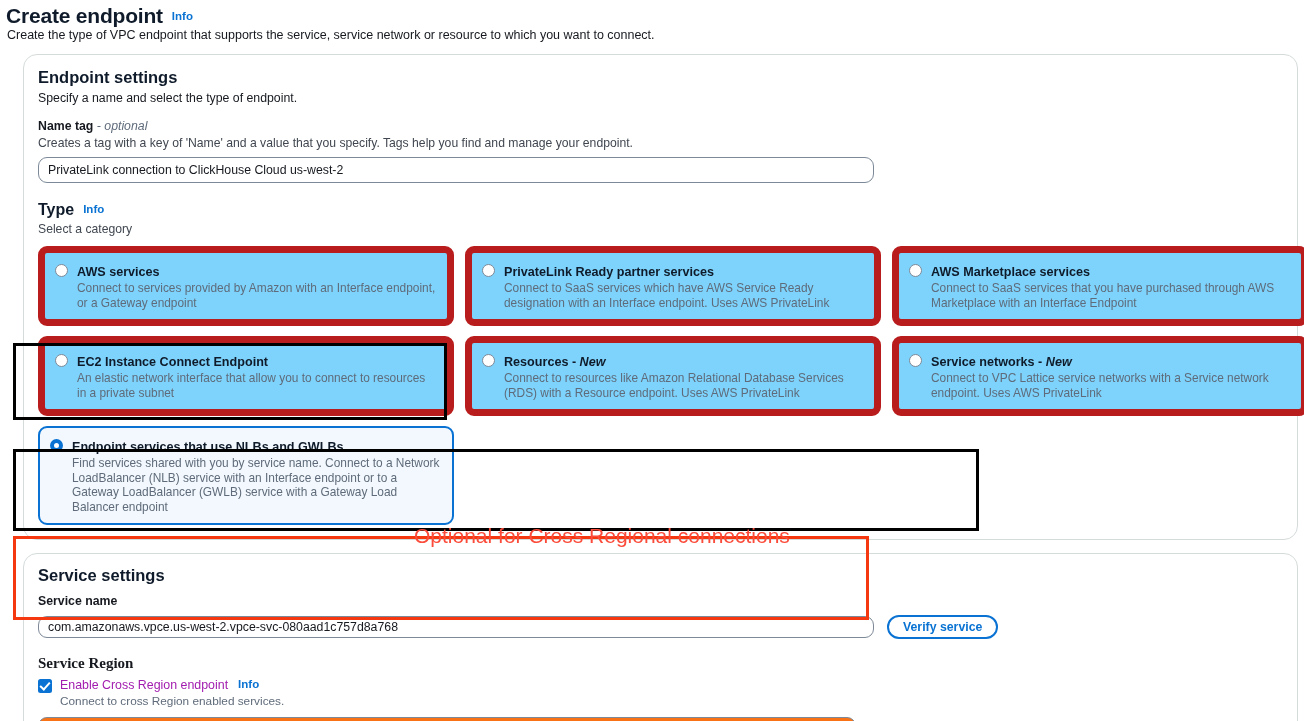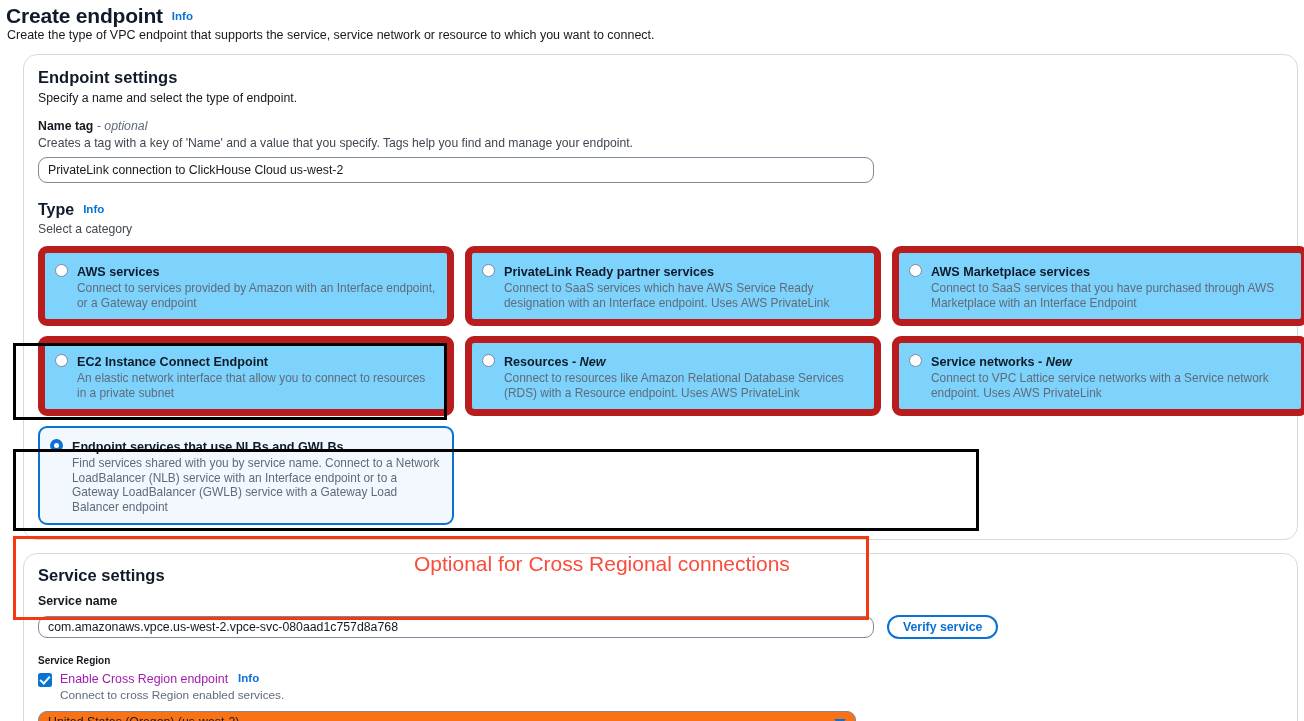--- a/index.html
+++ b/index.html
@@ -118,21 +118,21 @@
     background: #fff; font-size: 12.3px; color: #16191f;
     display: flex; align-items: center; padding: 0 9px; width: 836px;
   }
   .btn-outline {
     height: 24px; border: 2px solid #0972d3; border-radius: 13px;
     background: #fff; color: #0972d3; font-size: 12.3px; font-weight: bold;
     display: inline-flex; align-items: center; justify-content: center;
     padding: 0 14px; cursor: pointer;
   }
 
-  .region-label { font-size: 10px; font-weight: bold; color: #16191f; }
+  .region-label { font-size: 15px; font-weight: bold; color: #16191f; font-family: Liberation Serif, serif; }
   .check-row { display: flex; align-items: flex-start; gap: 8px; margin-top: 6px; }
   .checkbox {
     width: 14px; height: 14px; border-radius: 2.5px; background: #0972d3;
     flex: 0 0 auto; position: relative; margin-top: 1px;
   }
   .checkbox::after {
     content: ""; position: absolute; left: 4px; top: 1px;
     width: 4px; height: 8px; border: solid #fff;
     border-width: 0 2px 2px 0; transform: rotate(42deg);
   }
@@ -256,15 +256,15 @@
           <span>United States (Oregon) (us-west-2)</span>
           <span class="caret"></span>
         </div>
       </div>
     </div>
   </div>
 
   <div class="anno-black" style="left:13px; top:343px; width:434px; height:77px;"></div>
   <div class="anno-black" style="left:13px; top:449px; width:966px; height:82px;"></div>
   <div class="anno-red" style="left:13px; top:536px; width:856px; height:84px;"></div>
-  <div class="anno-text" style="left:414px; top:552px;">Optional for Cross Regional connections</div>
+  <div class="anno-text" style="left:414px; top:524px;">Optional for Cross Regional connections</div>
 
 </div>
 
 </body></html>

